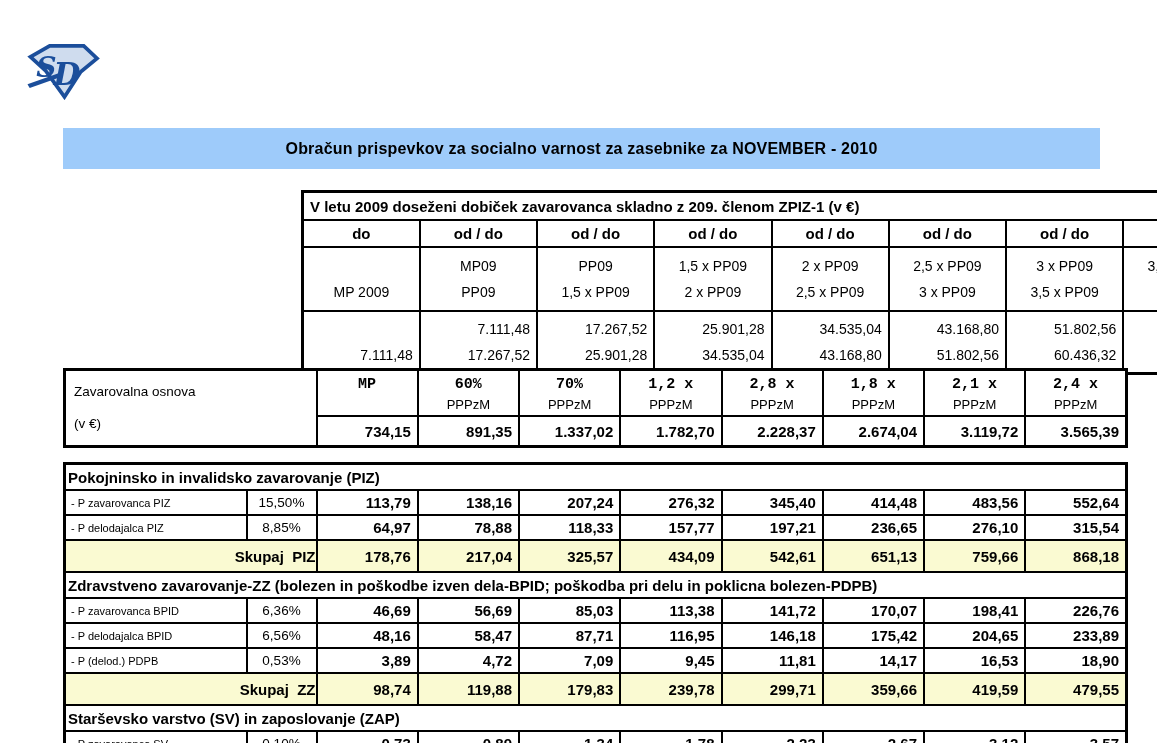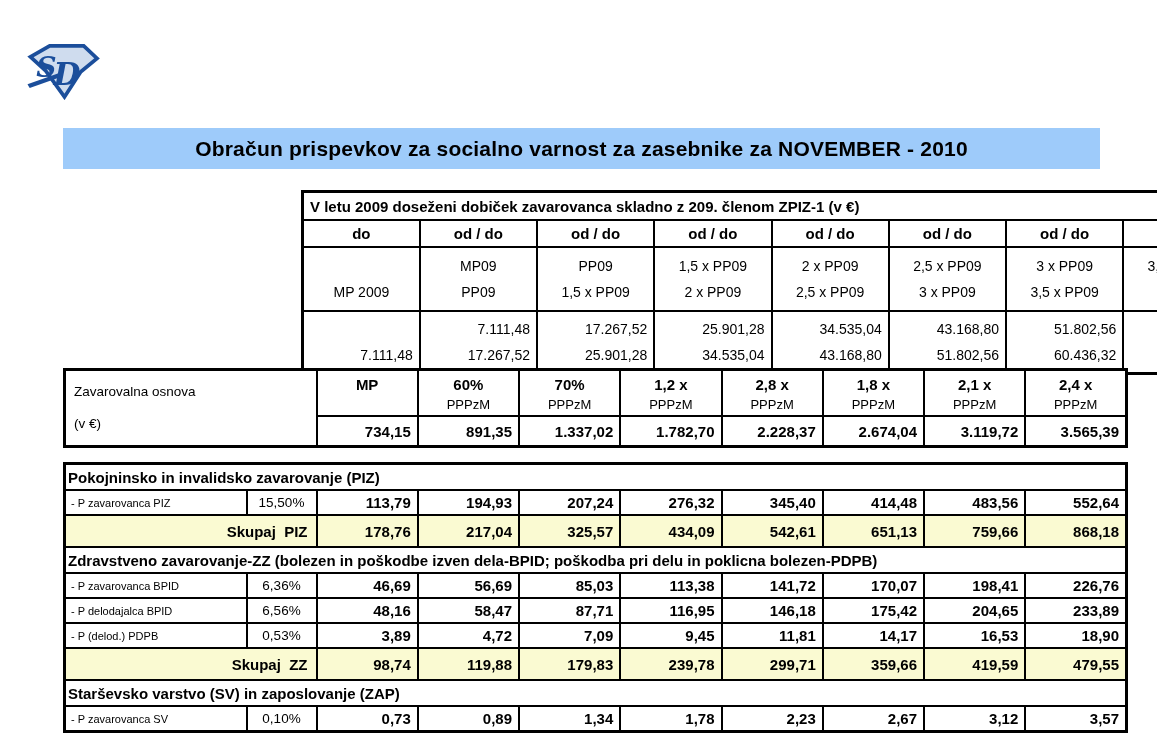--- a/index.html
+++ b/index.html
@@ -14,21 +14,21 @@
     font-family:"Liberation Sans", sans-serif;color:var(--ink);
   }
   .page{position:absolute;inset:0;background:#fff;}
   
   .logo{position:absolute;left:26px;top:42px;width:74px;height:58px;}
   
   .banner{
     position:absolute;left:63px;top:128px;width:1037px;height:41px;
     background:var(--banner);display:flex;align-items:center;justify-content:center;
   }
-  .banner .t{font-size:21px;font-weight:bold;letter-spacing:.2px;}
+  .banner .t{font-size:16px;font-weight:bold;letter-spacing:.2px;}
   
   table{border-collapse:collapse;table-layout:fixed;position:absolute;background:#fff;}
   td{border:2px solid #000;padding:0 2px;overflow:hidden;white-space:nowrap;font-size:14px;vertical-align:middle;}
   table{border:3px solid #000;}
   .c{text-align:center;margin-left:24px;}
   .r{text-align:right;padding-right:6px;}
   .bold{font-weight:bold;}
   
   #profit{left:301px;top:190px;width:941px;}
   #profit .t-hdr{height:26px;font-weight:bold;font-size:15px;padding-left:6px;}
@@ -37,31 +37,31 @@
   #profit .two2{height:56px;}
   .l{height:26px;display:flex;align-items:center;}
   .lc{justify-content:center;}
   .lr{justify-content:flex-end;padding-right:4px;}
   
   #base{left:63px;top:368px;width:1065px;}
   #base .blab{height:74px;padding-left:8px;font-size:13.5px;}
   #base .blab .bl1{height:30px;display:flex;align-items:center;}
   #base .blab .bl2{height:34px;display:flex;align-items:center;}
   #base .bh{height:44px;}
-  #base .bh1{height:22px;display:flex;align-items:center;justify-content:center;font-weight:bold;font-size:15px;}
+  #base .bh1{height:22px;display:flex;align-items:center;justify-content:center;font-weight:bold;font-size:15px;font-family:Liberation Mono, monospace;}
   #base .bh2{height:18px;display:flex;align-items:center;justify-content:center;font-size:13px;}
   #base .bv{height:28px;font-size:15px;}
   
   #contrib{left:63px;top:462px;width:1065px;}
   #contrib .sech{height:24px;font-weight:bold;font-size:15px;}
   #contrib .lab{height:23px;font-size:11px;padding-left:5px;}
   #contrib .rate{font-size:13.5px;}
   #contrib .val{font-size:15px;}
   #contrib .tot td{}
-  #contrib .totlab{height:30px;font-size:15px;white-space:pre;padding-right:8px;background:var(--highlight);}
+  #contrib .totlab{height:30px;font-size:15px;white-space:pre;padding-right:0;background:var(--highlight);}
   #contrib .totv{background:var(--highlight);}
 </style>
 </head>
 <body>
 
 <div class="page">
 
   <svg class="logo" viewBox="0 0 100 78" aria-hidden="true">
     <path d="M6,20 L32,5 L78,5 L96,22 L74,40 L52,74 L26,38 Z" fill="#cfdcee" stroke="#1b4e9b" stroke-width="5"></path>
     <path d="M2,57 L44,42 L47,47 L5,62 Z" fill="#1b4e9b"></path>
@@ -237,27 +237,39 @@
         <col>
       </colgroup>
     <tbody id="contrib-body">
         <tr class="sec">
           <td class="sech" colspan="10">Pokojninsko in invalidsko zavarovanje (PIZ)</td>
         </tr>
         <tr class="data">
           <td class="lab">- P zavarovanca PIZ</td>
           <td class="rate c">15,50%</td>
           <td class="val r bold">113,79</td>
-          <td class="val r bold">194,93</td>
+          <td class="val r bold">138,16</td>
           <td class="val r bold">207,24</td>
           <td class="val r bold">276,32</td>
           <td class="val r bold">345,40</td>
           <td class="val r bold">414,48</td>
           <td class="val r bold">483,56</td>
           <td class="val r bold">552,64</td>
+        </tr>
+        <tr class="data">
+          <td class="lab">- P delodajalca PIZ</td>
+          <td class="rate c">8,85%</td>
+          <td class="val r bold">64,97</td>
+          <td class="val r bold">78,88</td>
+          <td class="val r bold">118,33</td>
+          <td class="val r bold">157,77</td>
+          <td class="val r bold">197,21</td>
+          <td class="val r bold">236,65</td>
+          <td class="val r bold">276,10</td>
+          <td class="val r bold">315,54</td>
         </tr>
         <tr class="tot">
           <td class="totlab r bold" colspan="2">Skupaj  PIZ</td>
           <td class="val totv r bold">178,76</td>
           <td class="val totv r bold">217,04</td>
           <td class="val totv r bold">325,57</td>
           <td class="val totv r bold">434,09</td>
           <td class="val totv r bold">542,61</td>
           <td class="val totv r bold">651,13</td>
           <td class="val totv r bold">759,66</td>

